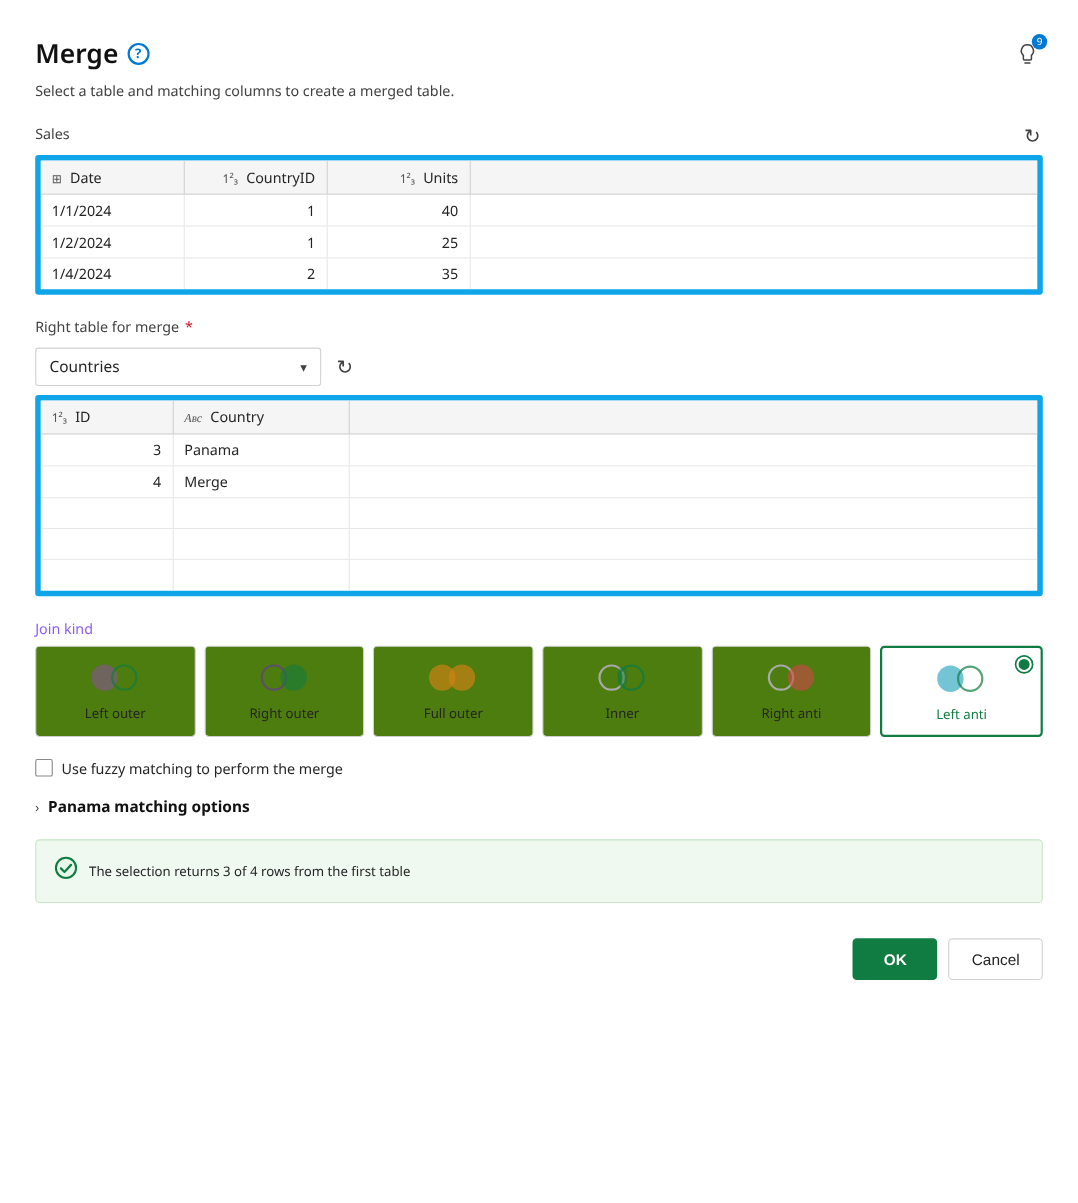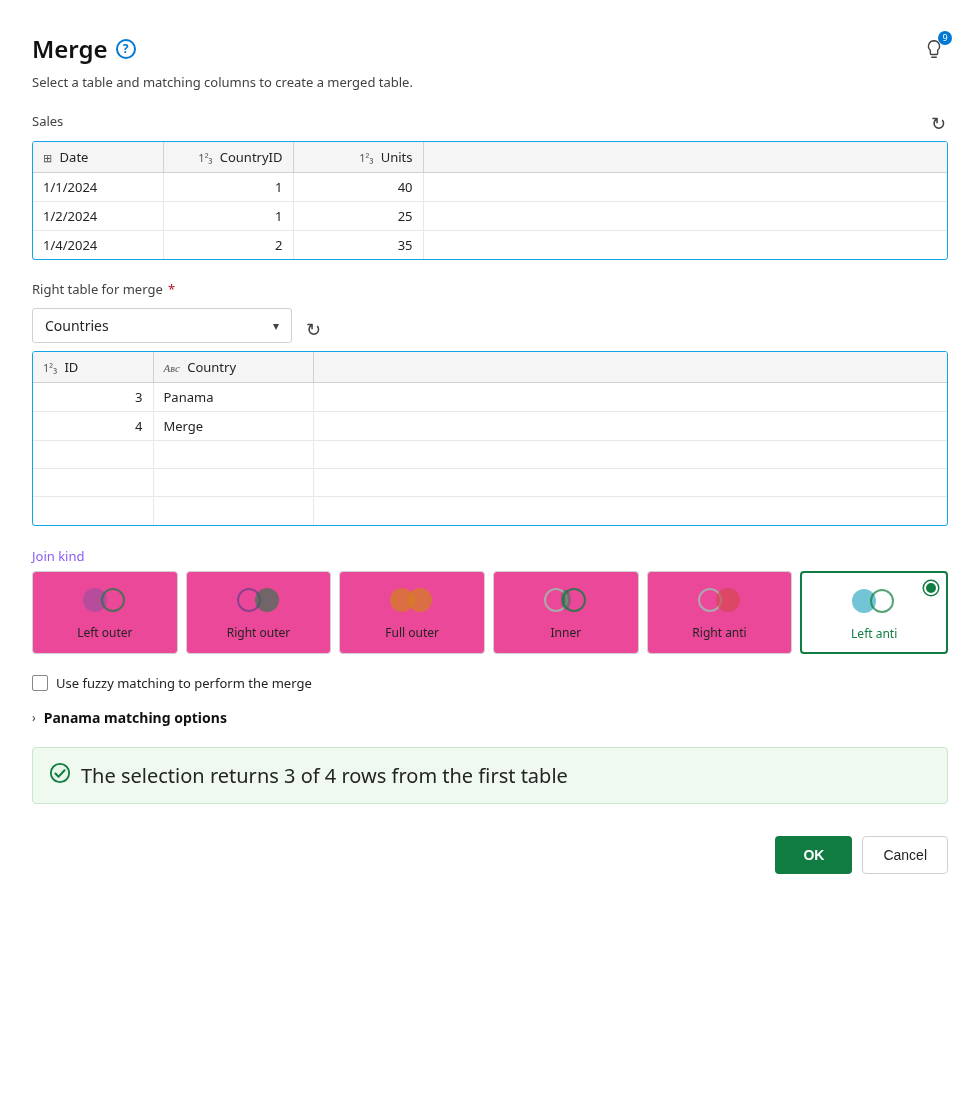--- a/index.html
+++ b/index.html
@@ -65,21 +65,21 @@
       margin-bottom: 20px;
     }
 
     .section-label {
       font-size: 13px;
       color: #424242;
       margin-bottom: 6px;
     }
 
     .table-container {
-      border: 1px solid #0ea5e9;
+      border: 5px solid #0ea5e9;
       border-radius: 3px;
       overflow: hidden;
       margin-bottom: 20px;
     }
 
     .data-table {
       width: 100%;
       border-collapse: collapse;
     }
 
@@ -176,21 +176,21 @@
     .join-card {
       flex: 1;
       border: 1px solid #d1d1d1;
       border-radius: 4px;
       padding: 14px 8px 10px;
       display: flex;
       flex-direction: column;
       align-items: center;
       gap: 10px;
       cursor: pointer;
-      background: #ec4899;
+      background: #4d7c0f;
       position: relative;
     }
 
     .join-card.selected {
       border: 2px solid #107c41;
       background: #fff;
     }
 
     .join-card-label {
       font-size: 12px;
@@ -223,21 +223,21 @@
       width: 24px; height: 24px;
       border-radius: 50%;
       top: 2px;
     }
 
     .venn-left { left: 0; }
     .venn-right { left: 18px; }
 
     .fuzzy-row {
       display: flex;
-      align-items: center;
+      align-items: flex-start;
       gap: 8px;
       margin-bottom: 16px;
     }
 
     .checkbox {
       width: 16px; height: 16px;
       border: 1px solid #888;
       border-radius: 2px;
       cursor: pointer;
       background: #fff;
@@ -278,21 +278,21 @@
       margin-bottom: 32px;
     }
 
     .info-check {
       color: #107c41;
       font-size: 18px;
       flex-shrink: 0;
     }
 
     .info-text {
-      font-size: 20px;
+      font-size: 12px;
       color: #242424;
     }
 
     .footer-buttons {
       display: flex;
       justify-content: flex-end;
       gap: 10px;
     }
 
     .btn-ok {
@@ -396,21 +396,21 @@
     </tbody>
   </table>
 </div>
 
 <div class="section-header-with-refresh">
   <span class="section-label">
     <span>Right table for merge</span><span class="required-star"> *</span>
   </span>
 </div>
 
-<div style="display:flex;align-items:flex-end;gap:12px;margin-bottom:0;">
+<div style="display:flex;align-items:center;gap:12px;margin-bottom:0;">
   <div class="dropdown-select">
     <span>Countries</span>
     <span class="dropdown-arrow">▾</span>
   </div>
   <button class="refresh-btn" title="Refresh" style="font-size:18px;color:#424242;">↻</button>
 </div>
 
 <div class="table-container" style="margin-top:8px;">
   <table class="data-table">
     <thead>

